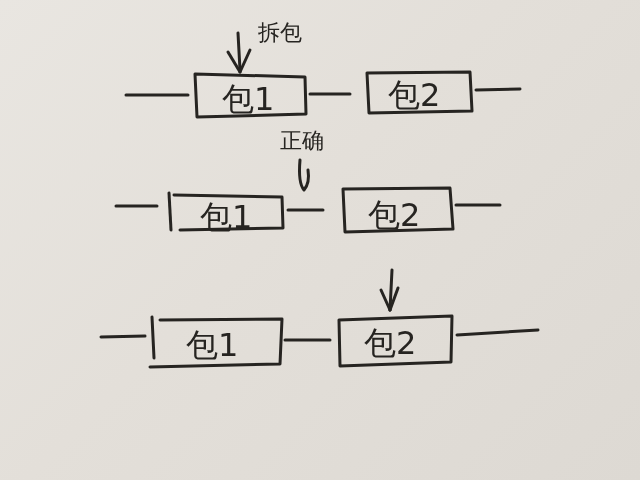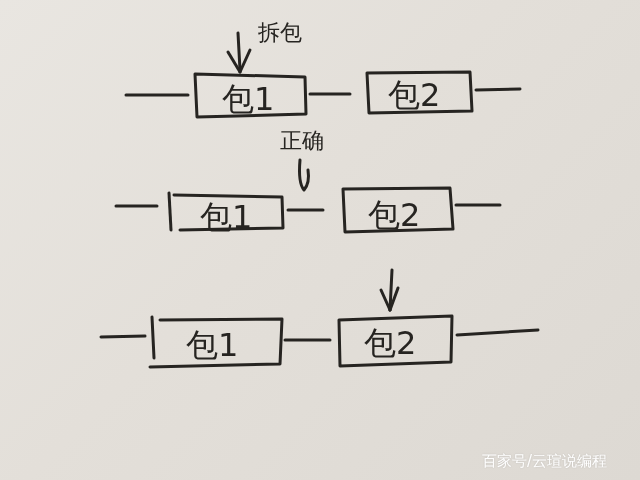--- a/index.html
+++ b/index.html
@@ -71,14 +71,13 @@
   <div class="hand box-label" style="left:388px; top:74px;">包2</div>
 
   <div class="hand annot" style="left:280px; top:126px;">正确</div>
   <div class="hand box-label" style="left:200px; top:196px;">包1</div>
   <div class="hand box-label" style="left:368px; top:194px;">包2</div>
 
   <div class="hand box-label" style="left:186px; top:324px;">包1</div>
   <div class="hand box-label" style="left:364px; top:322px;">包2</div>
 
 
-  <div class="watermark" style="left:482px; top:452px;">百家号/云瑄说编程</div>
 </div>
 
 </body></html>

